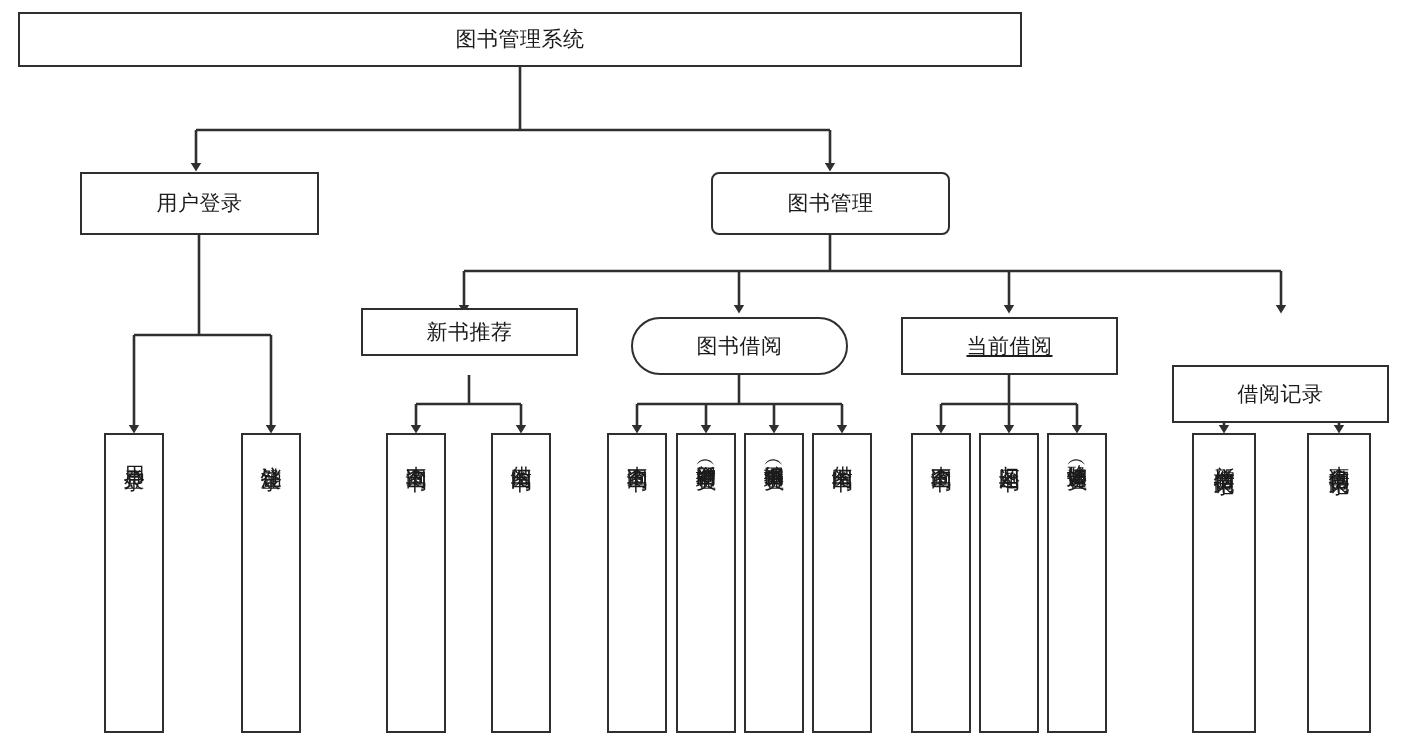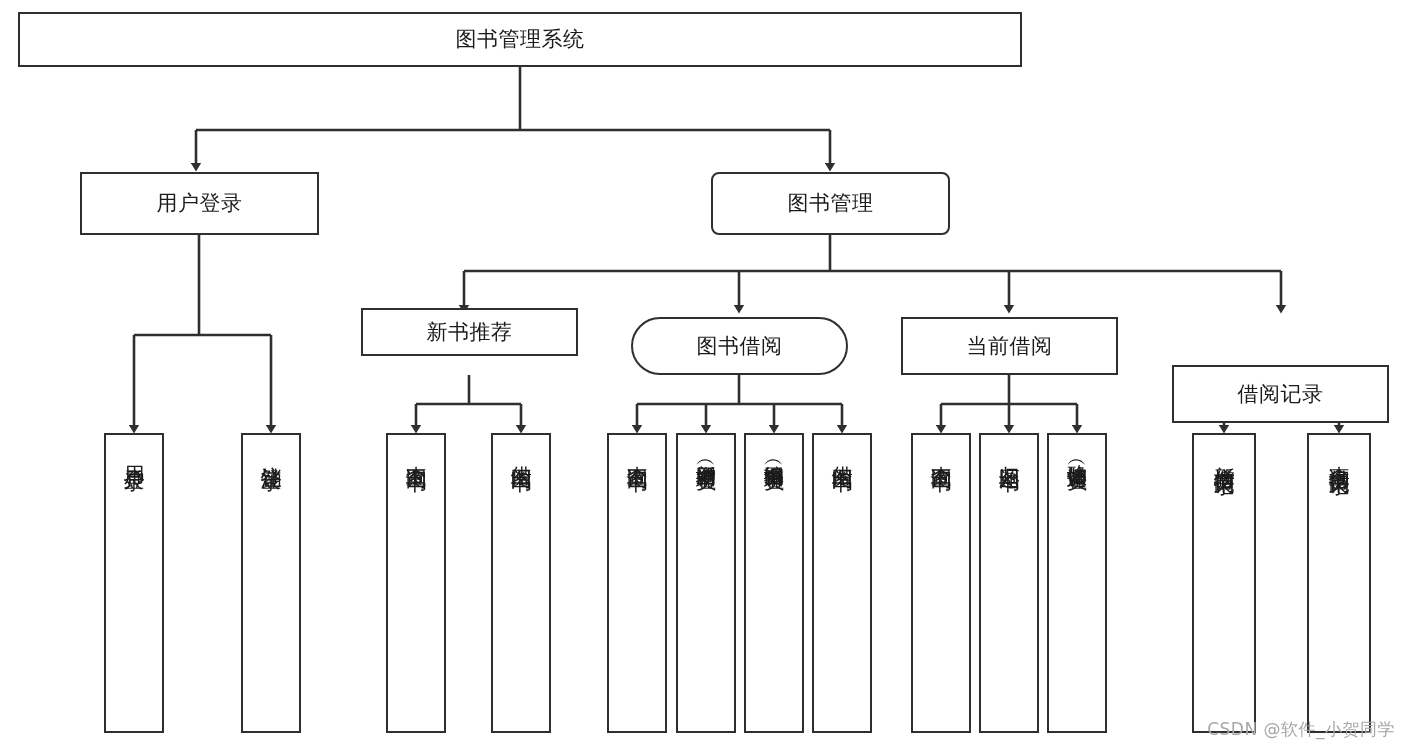--- a/index.html
+++ b/index.html
@@ -141,21 +141,21 @@
   <div class="node h" style="left:711px; top:172px; width:239px; height:63px;border-radius:8px;">
     <span class="label">图书管理</span>
   </div>
 
   <div class="node h" style="left:361px; top:308px; width:217px; height:48px;">
     <span class="label">新书推荐</span>
   </div>
   <div class="node h" style="left:631px; top:317px; width:217px; height:58px;border-radius:29px;">
     <span class="label">图书借阅</span>
   </div>
-  <div class="node h" style="left:901px; top:317px; width:217px; height:58px;">
+  <div class="node h" style="left:901px; top:317px; width:217px; height:58px;text-decoration:underline;">
     <span class="label">当前借阅</span>
   </div>
   <div class="node h" style="left:1172px; top:317px; width:217px; height:58px;margin-top:48px;">
     <span class="label">借阅记录</span>
   </div>
 
   <div class="node v" style="left:104px; top:433px; width:60px; height:300px;">
     <span class="label">用户登录</span>
   </div>
   <div class="node v" style="left:241px; top:433px; width:60px; height:300px;">
@@ -192,14 +192,13 @@
     <span class="label">确认归还（管理员）</span>
   </div>
 
   <div class="node v" style="left:1192px; top:433px; width:64px; height:300px;">
     <span class="label">新增借阅记录</span>
   </div>
   <div class="node v" style="left:1307px; top:433px; width:64px; height:300px;">
     <span class="label">查询借阅记录</span>
   </div>
 
-  <div id="watermark">CSDN @软件_小贺同学</div>
 </div>
 
 </body></html>

